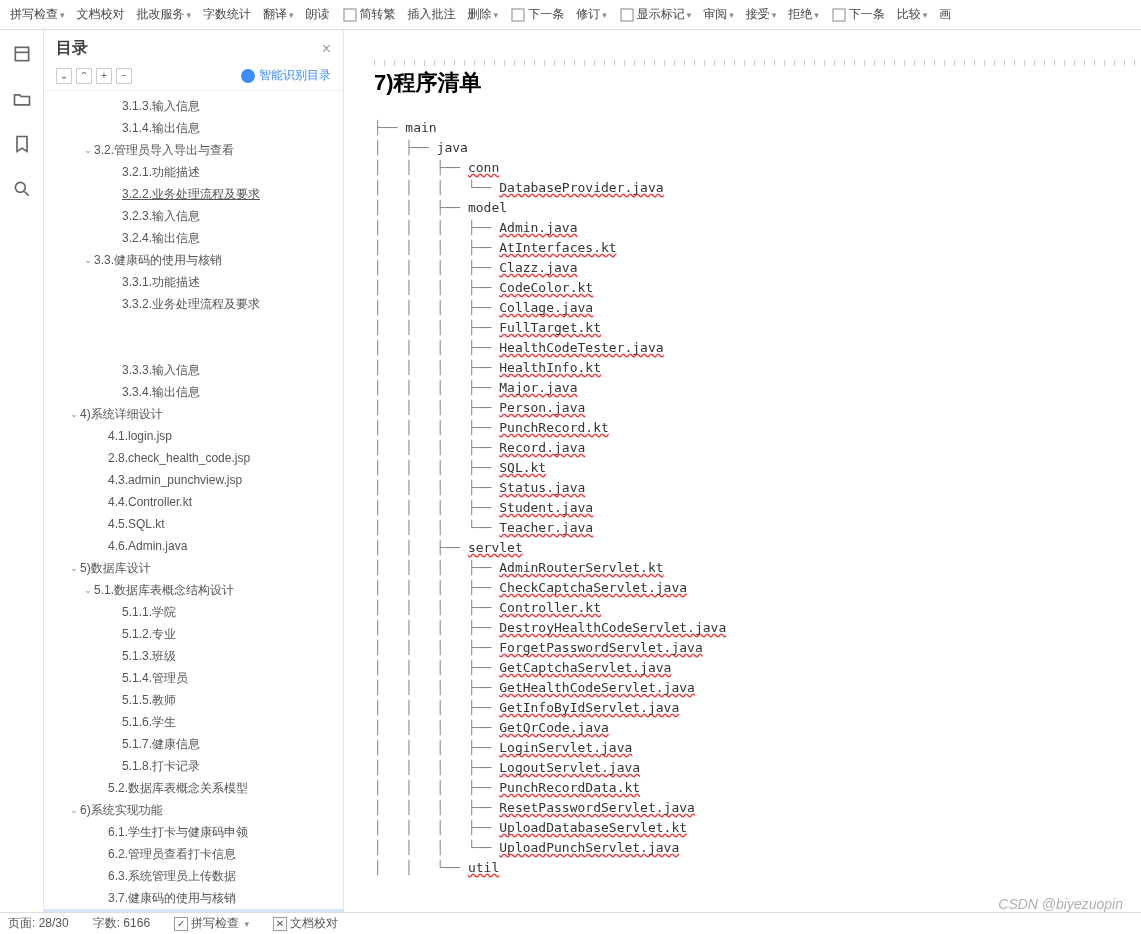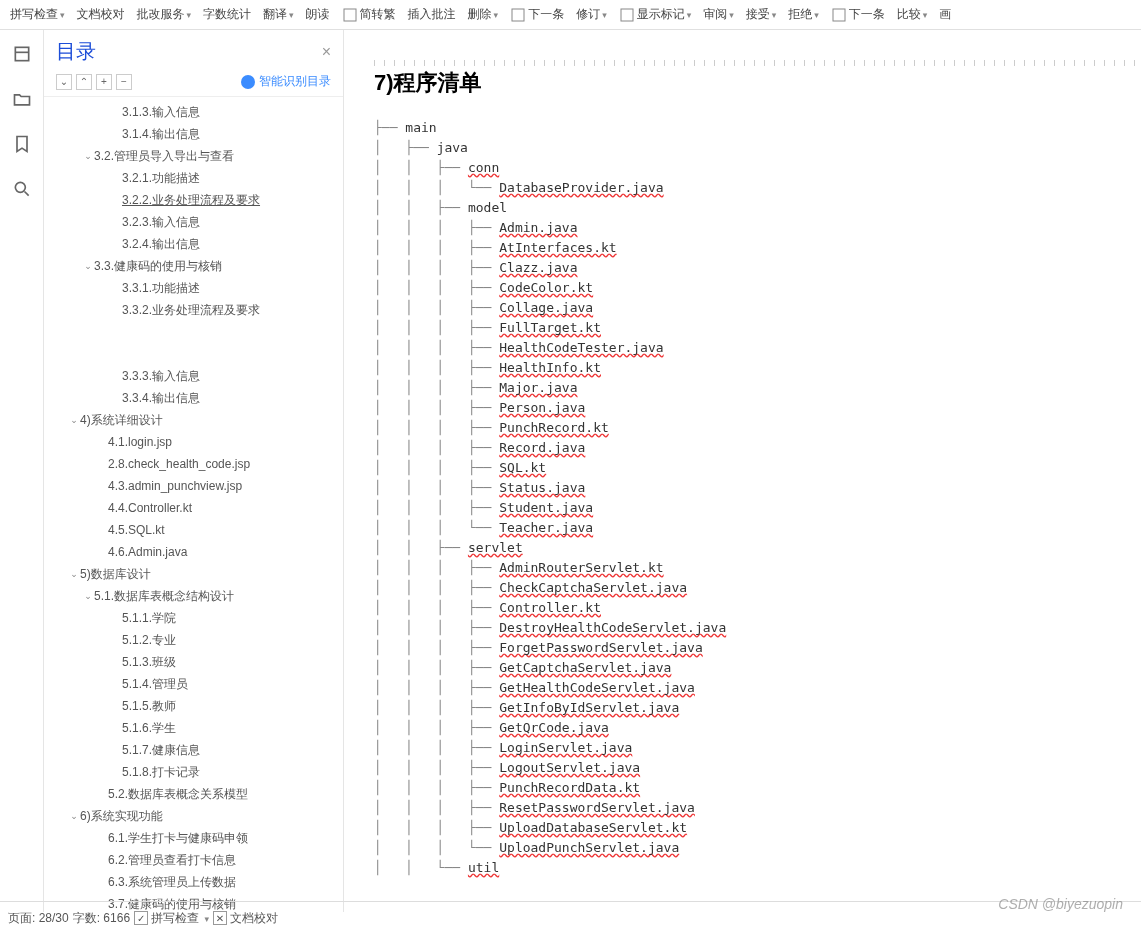--- a/index.html
+++ b/index.html
@@ -6,36 +6,36 @@
 body { font-family: "Microsoft YaHei", sans-serif; font-size: 12px; color: #333; background: #fff; overflow: hidden; width: 1141px; height: 934px; position: relative; }
 .toolbar { display: flex; align-items: center; height: 30px; border-bottom: 1px solid #e0e0e0; padding: 0 4px; white-space: nowrap; overflow: hidden; }
 .toolbar-item { display: inline-flex; align-items: center; padding: 0 6px; height: 28px; cursor: pointer; color: #444; }
 .dd { font-size: 9px; margin-left: 2px; color: #888; }
 .icon-sm { width: 16px; height: 16px; margin-right: 2px; display: inline-block; }
 .main { display: flex; height: calc(100% - 52px); }
 .leftbar { width: 44px; border-right: 1px solid #e5e5e5; display: flex; flex-direction: column; align-items: center; padding-top: 14px; gap: 22px; }
 .leftbar svg { width: 20px; height: 20px; cursor: pointer; color: #666; }
 .outline { width: 300px; border-right: 1px solid #e5e5e5; display: flex; flex-direction: column; }
 .outline-head { display: flex; align-items: center; justify-content: space-between; padding: 8px 12px 4px; }
-.outline-head h3 { font-size: 20px; font-weight: 400; color: #1d4ed8; }
+.outline-head h3 { font-size: 16px; font-weight: 700; color: #404040; }
 .outline-close { font-size: 16px; color: #999; cursor: pointer; }
 .outline-sub { display: flex; align-items: center; justify-content: space-between; padding: 4px 12px 6px; border-bottom: 1px solid #eee; }
 .outline-btns { display: flex; gap: 4px; }
 .sq { width: 16px; height: 16px; border: 1px solid #ccc; display: flex; align-items: center; justify-content: center; font-size: 10px; color: #666; cursor: pointer; }
 .smart { color: #3b8cff; cursor: pointer; display: flex; align-items: center; gap: 4px; }
 .smart-icon { width: 14px; height: 14px; background: #3b8cff; border-radius: 50%; }
 .outline-list { flex: 1; overflow-y: auto; padding: 4px 0; }
 .oitem { display: flex; align-items: center; height: 22px; cursor: pointer; color: #555; }
 .oitem.sel { background: #d5e5f5; color: #000; }
 .chev { width: 12px; display: inline-block; text-align: center; font-size: 9px; color: #888; }
 .doc { flex: 1; overflow: auto; background: #fff; padding: 30px 0 0 30px; }
 .doc-title { font-size: 22px; font-weight: bold; margin-bottom: 20px; color: #000; }
 .tree-txt { font-family: monospace; font-size: 13px; line-height: 20px; color: #333; white-space: pre; }
 .under { text-decoration: underline wavy #e33; text-decoration-skip-ink: none; }
-.statusbar { position: absolute; bottom: 0; left: 0; right: 0; height: 33px; border-top: 1px solid #ddd; display: flex; align-items: center; padding: 0 8px; gap: 4px; font-size: 12px; color: #555; }
+.statusbar { position: absolute; bottom: 0; left: 0; right: 0; height: 22px; border-top: 1px solid #ddd; display: flex; align-items: center; padding: 0 8px; gap: 24px; font-size: 12px; color: #555; }
 .watermark { position: absolute; right: 18px; bottom: 22px; color: rgba(120,120,120,.6); font-size: 14px; font-style: italic; }
 .check { width: 14px; height: 14px; border: 1px solid #999; display: inline-flex; align-items: center; justify-content: center; font-size: 10px; margin-right: 3px; }
 .ruler { height: 6px; background: repeating-linear-gradient(90deg,#ccc 0,#ccc 1px,transparent 1px,transparent 10px); margin-bottom: 2px; }
 </style>
 </head>
 <body>
 
 <div class="toolbar" id="toolbar">
     <div class="toolbar-item">
       <span>拼写检查</span>

